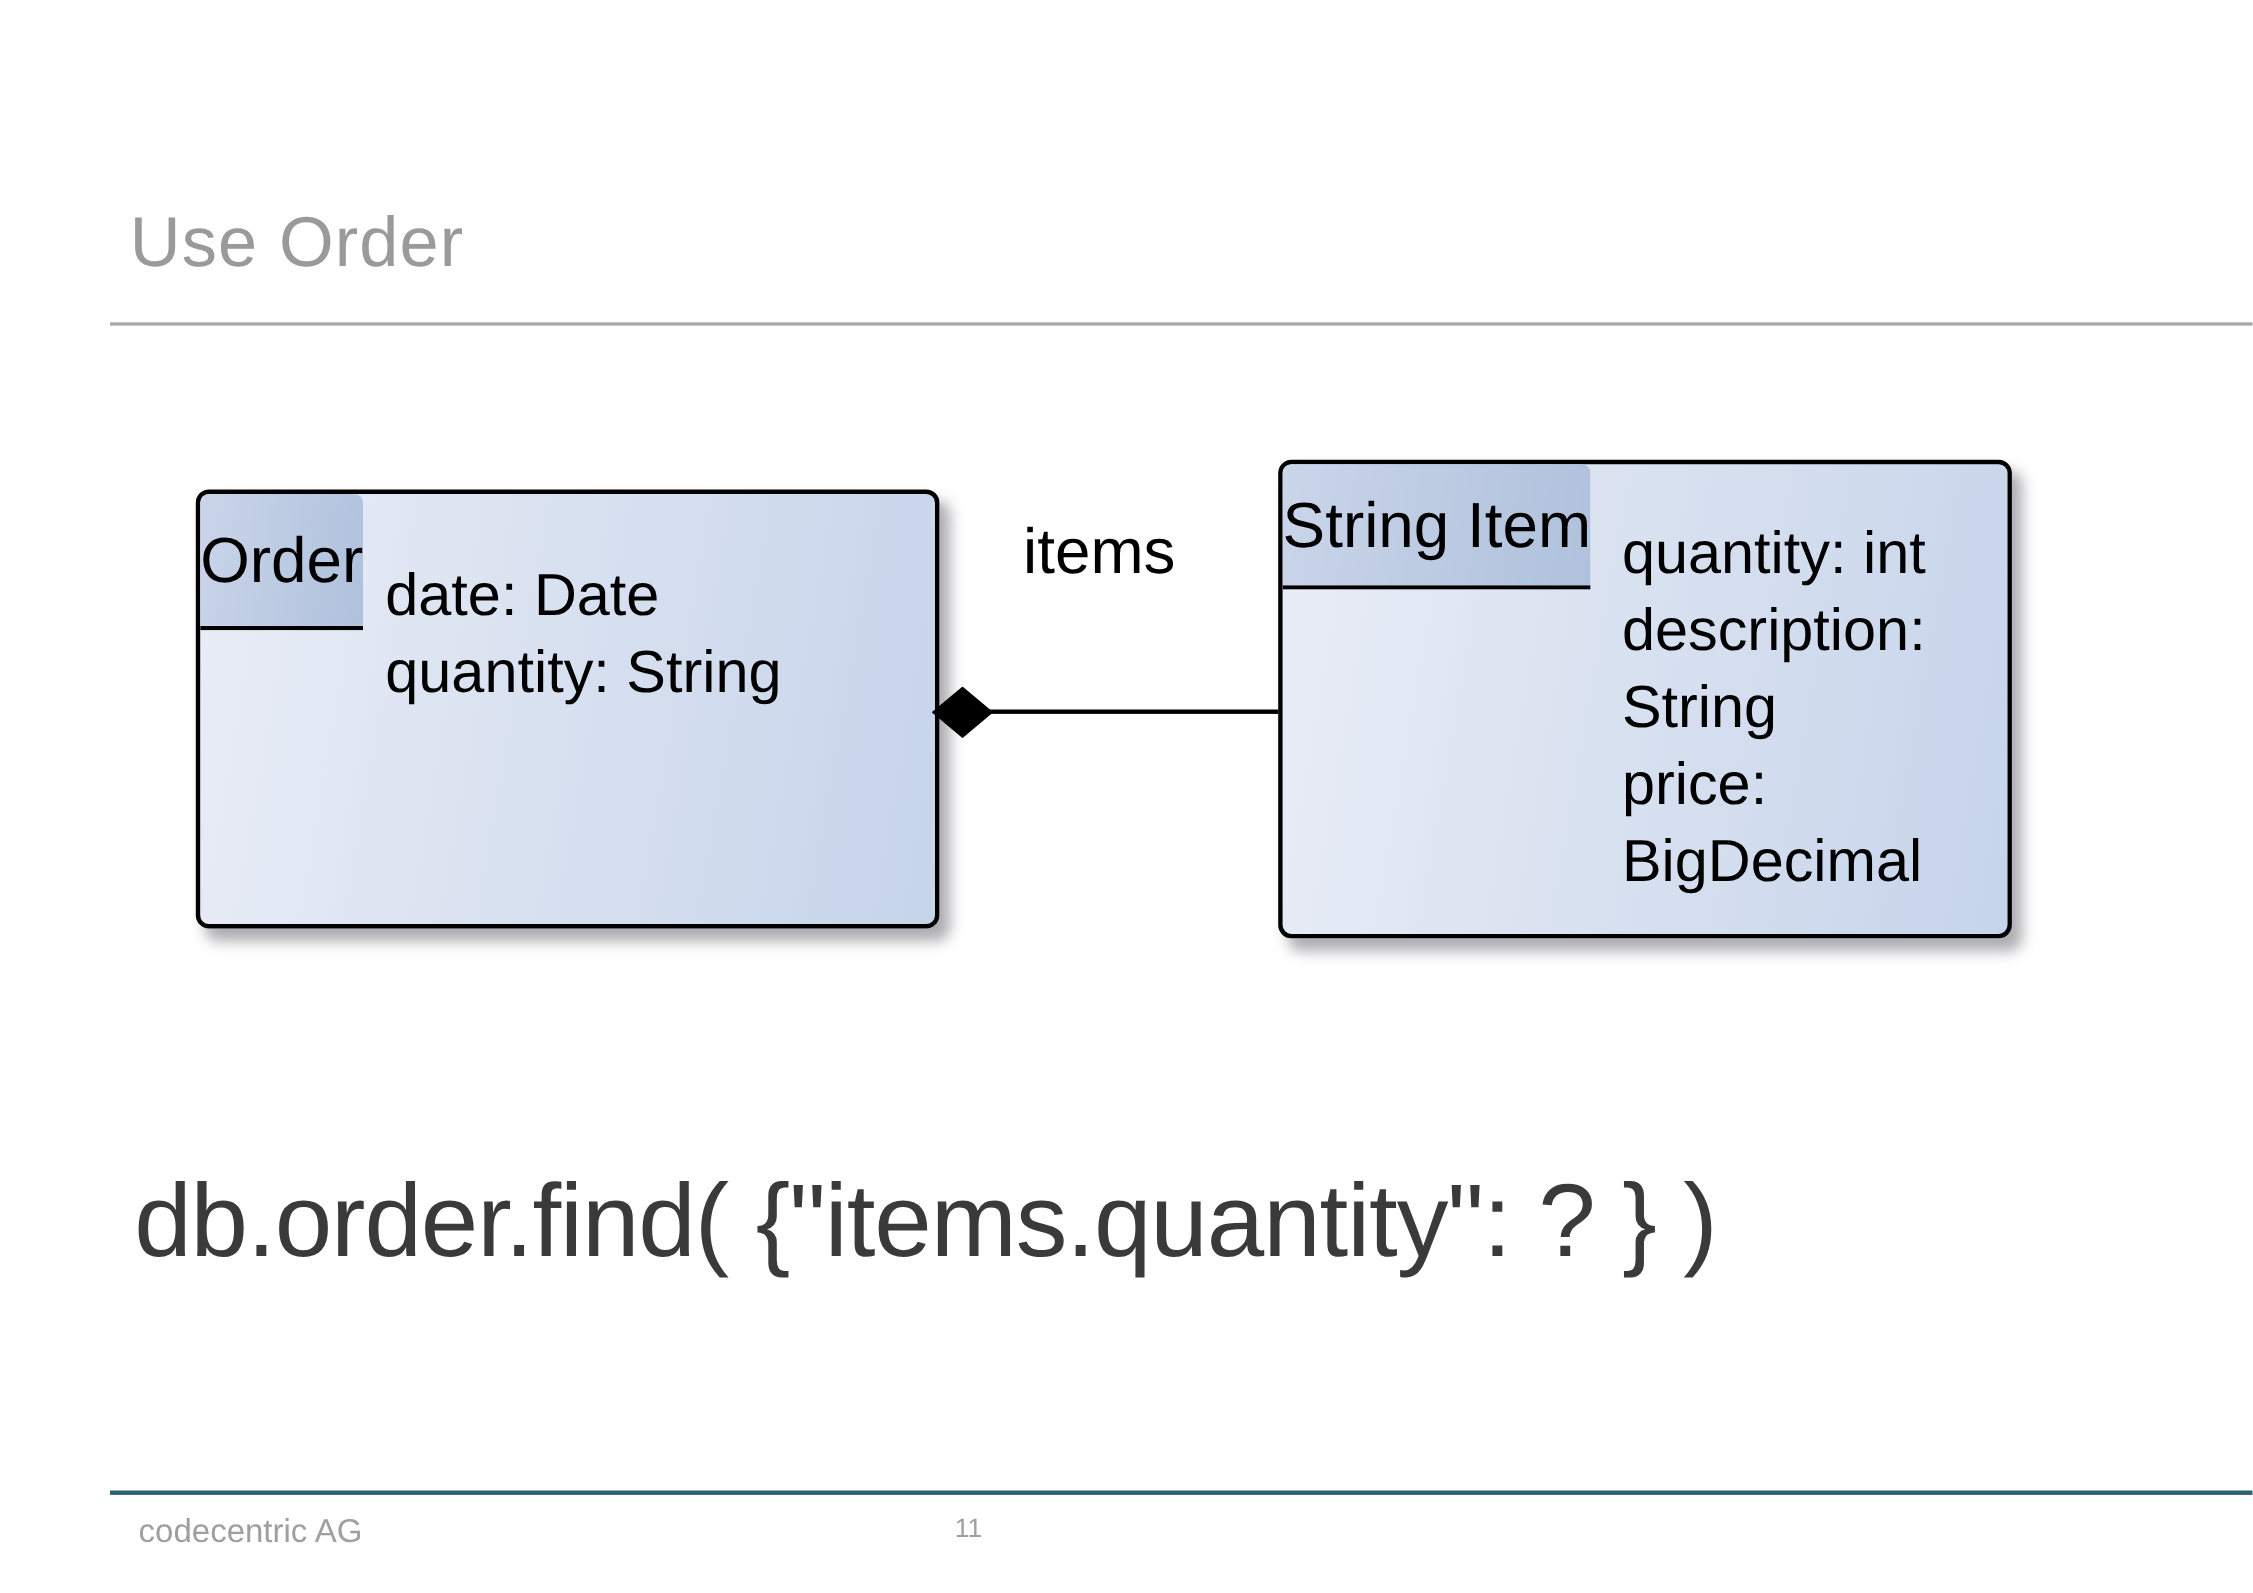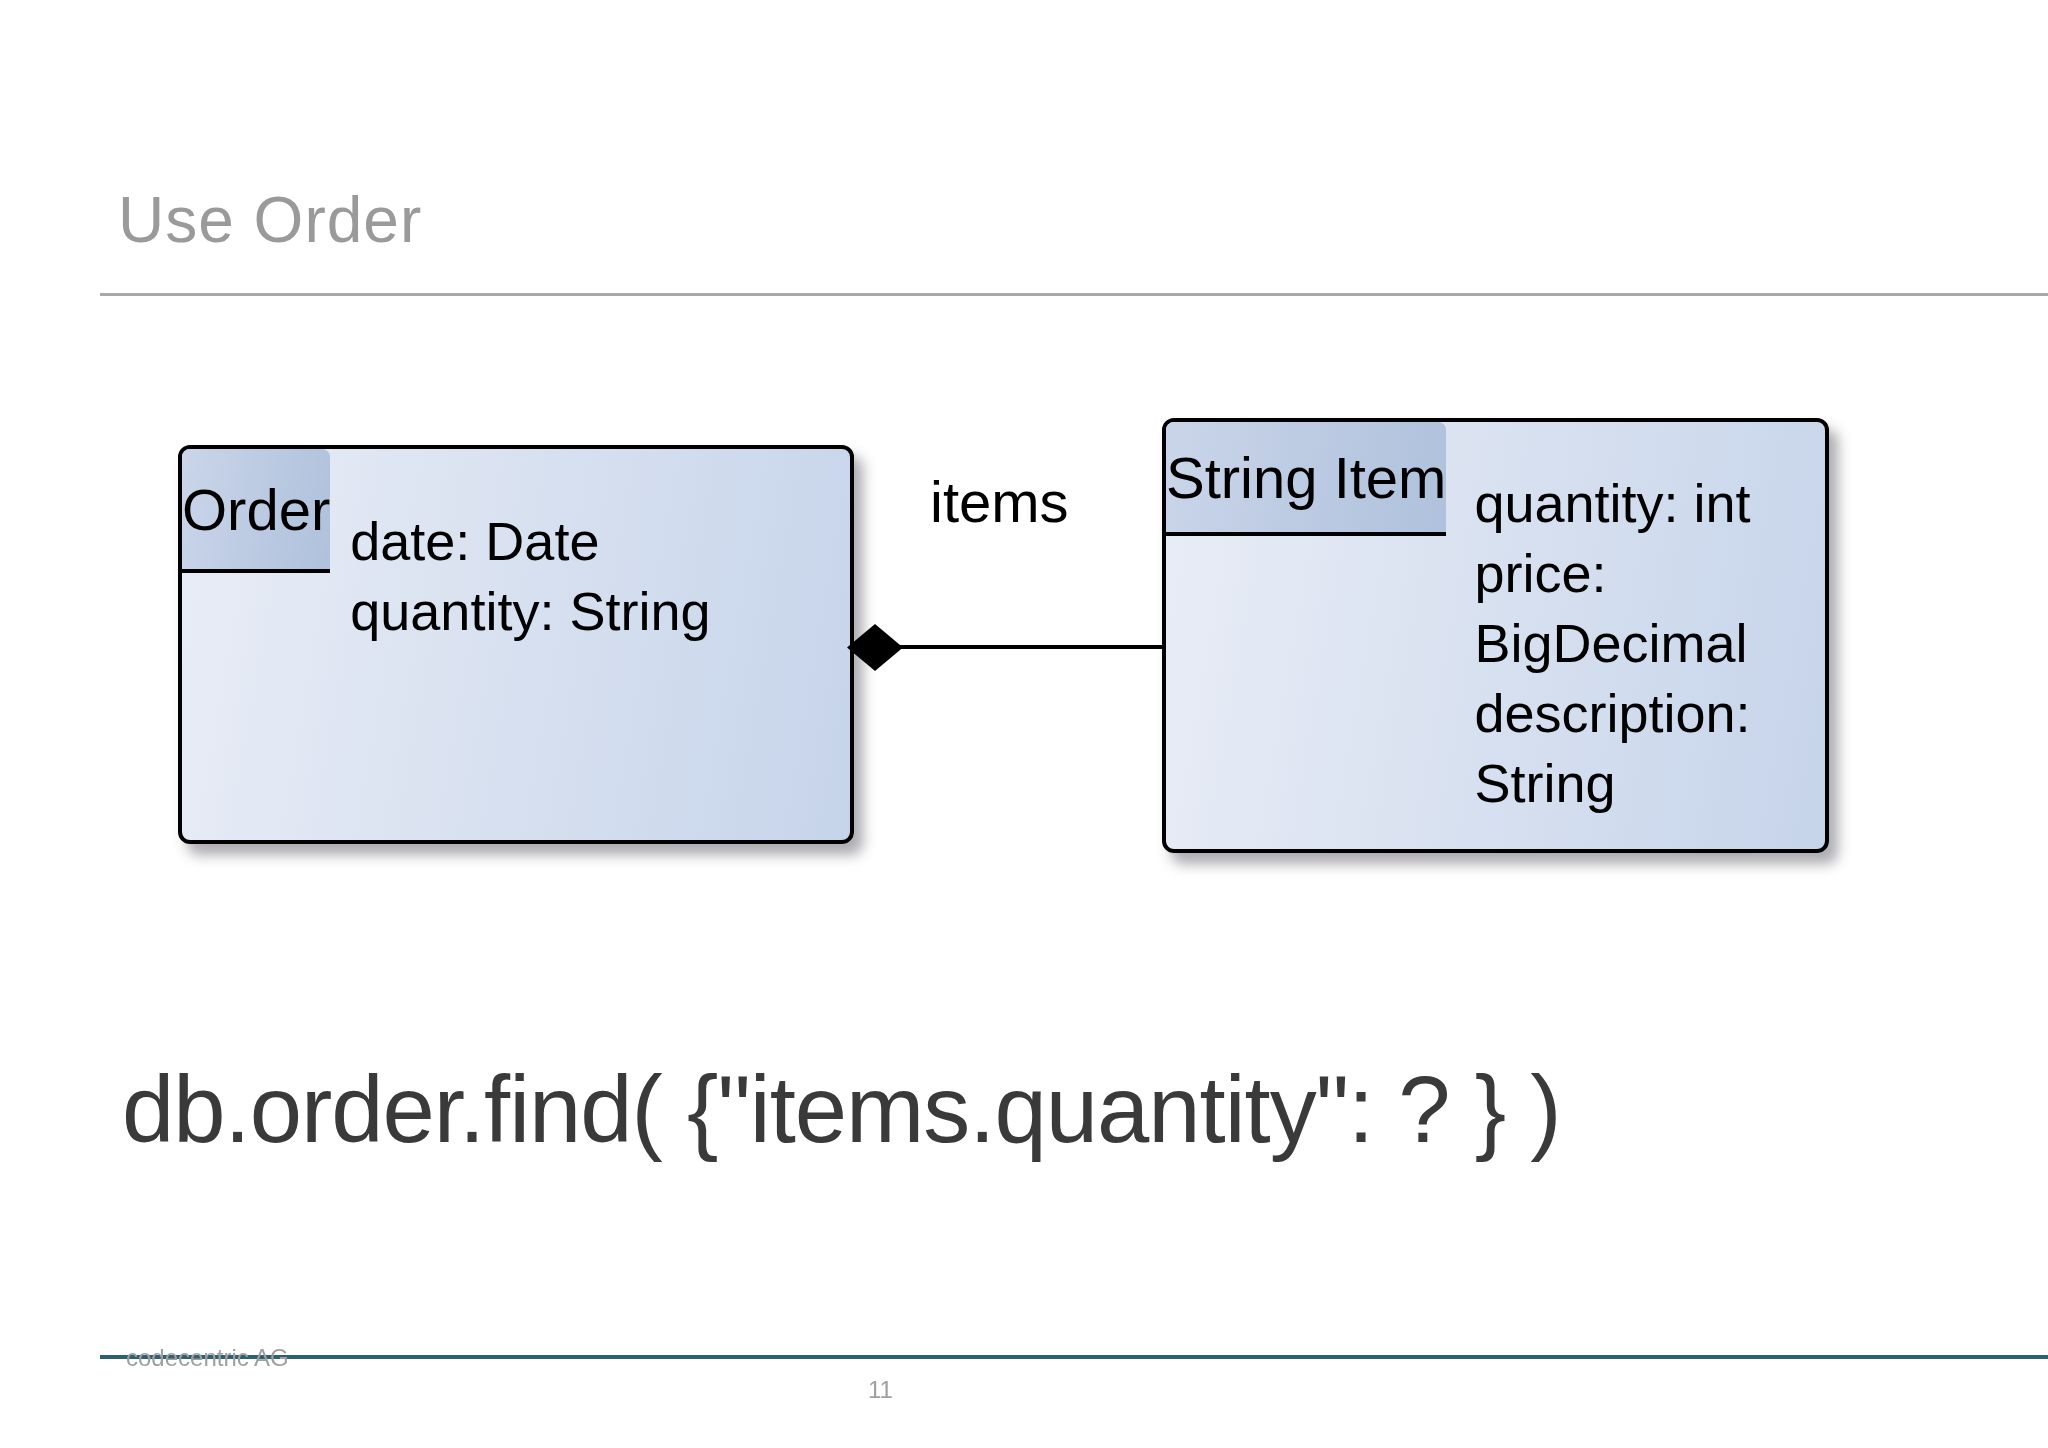--- a/index.html
+++ b/index.html
@@ -118,22 +118,22 @@
     position:absolute;
     left:100px;
     right:0;
     top:1355px;
     height:4px;
     background:var(--footer-rule);
   }
   .footer-company{
     position:absolute;
     left:126px;
-    top:1344px;
-    font-size:24px;
+    top:1376px;
+    font-size:30px;
     color:var(--footer-text);
     text-align:right;
   }
   .footer-page{
     position:absolute;
     left:868px;
     top:1376px;
     font-size:24px;
     color:var(--footer-text);
   }
@@ -155,22 +155,22 @@
   </div>
 
   <div class="assoc-diamond"></div>
   <div class="assoc-line"></div>
   <div class="assoc-label">items</div>
 
   <div class="uml-class" id="orderitem-box">
     <div class="uml-header">String Item</div>
     <div class="uml-body">
       <div class="uml-attr">quantity: int</div>
+      <div class="uml-attr">description: String</div>
       <div class="uml-attr">price: BigDecimal</div>
-      <div class="uml-attr">description: String</div>
     </div>
   </div>
 
   <div class="code-line">db.order.find( {"items.quantity": ? } )</div>
 
   <div class="footer-rule"></div>
   <div class="footer-company">codecentric AG</div>
   <div class="footer-page">11</div>
 
 </div>

